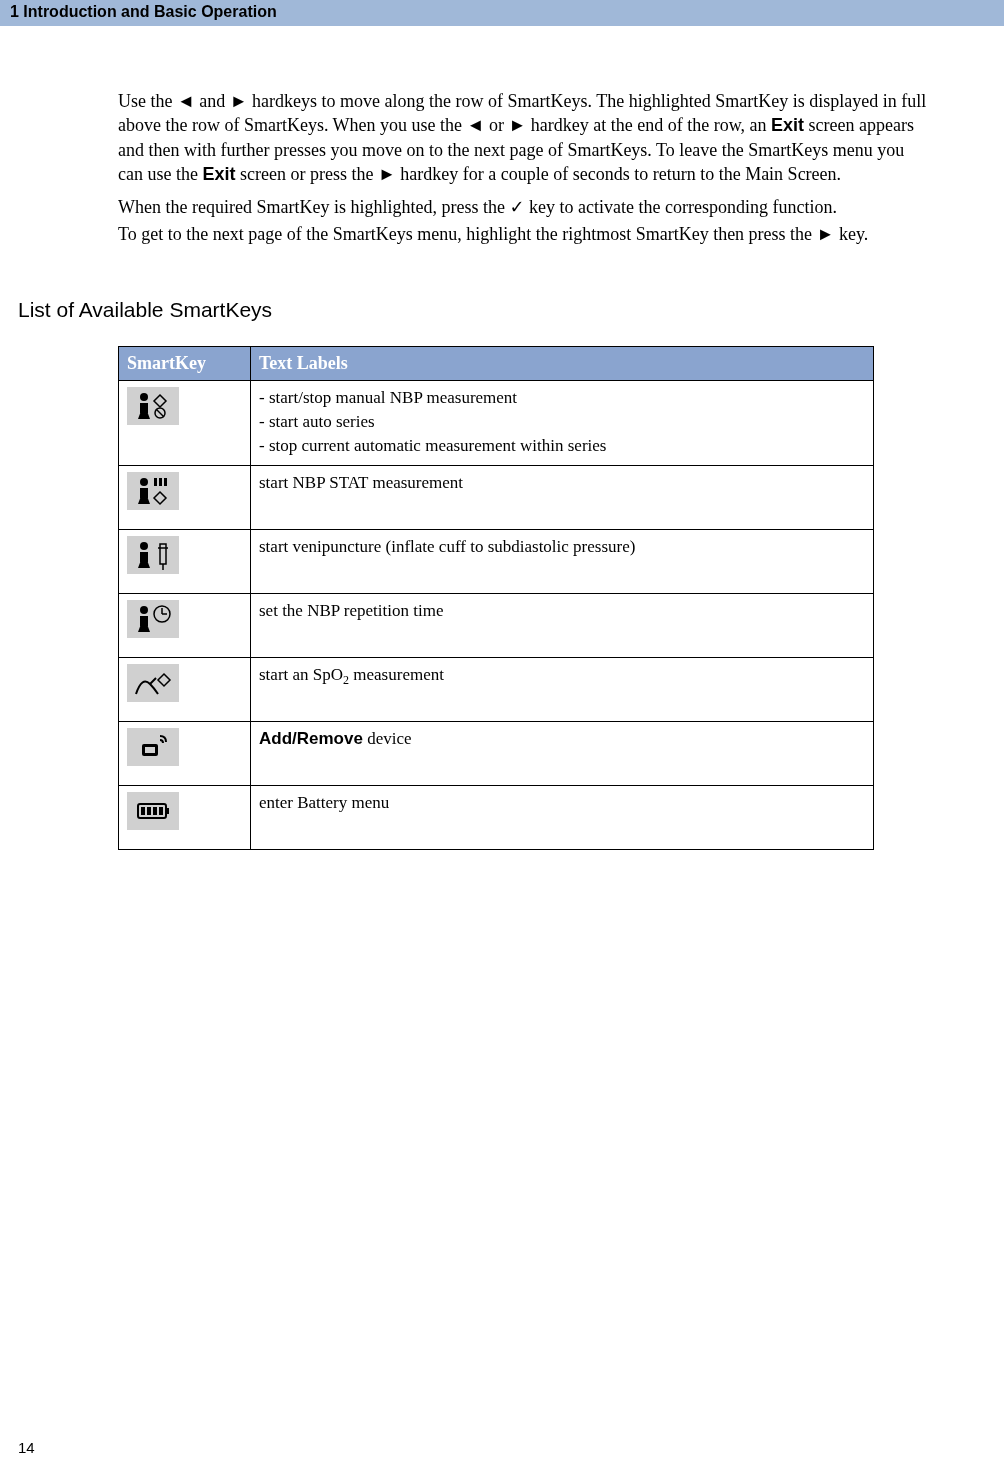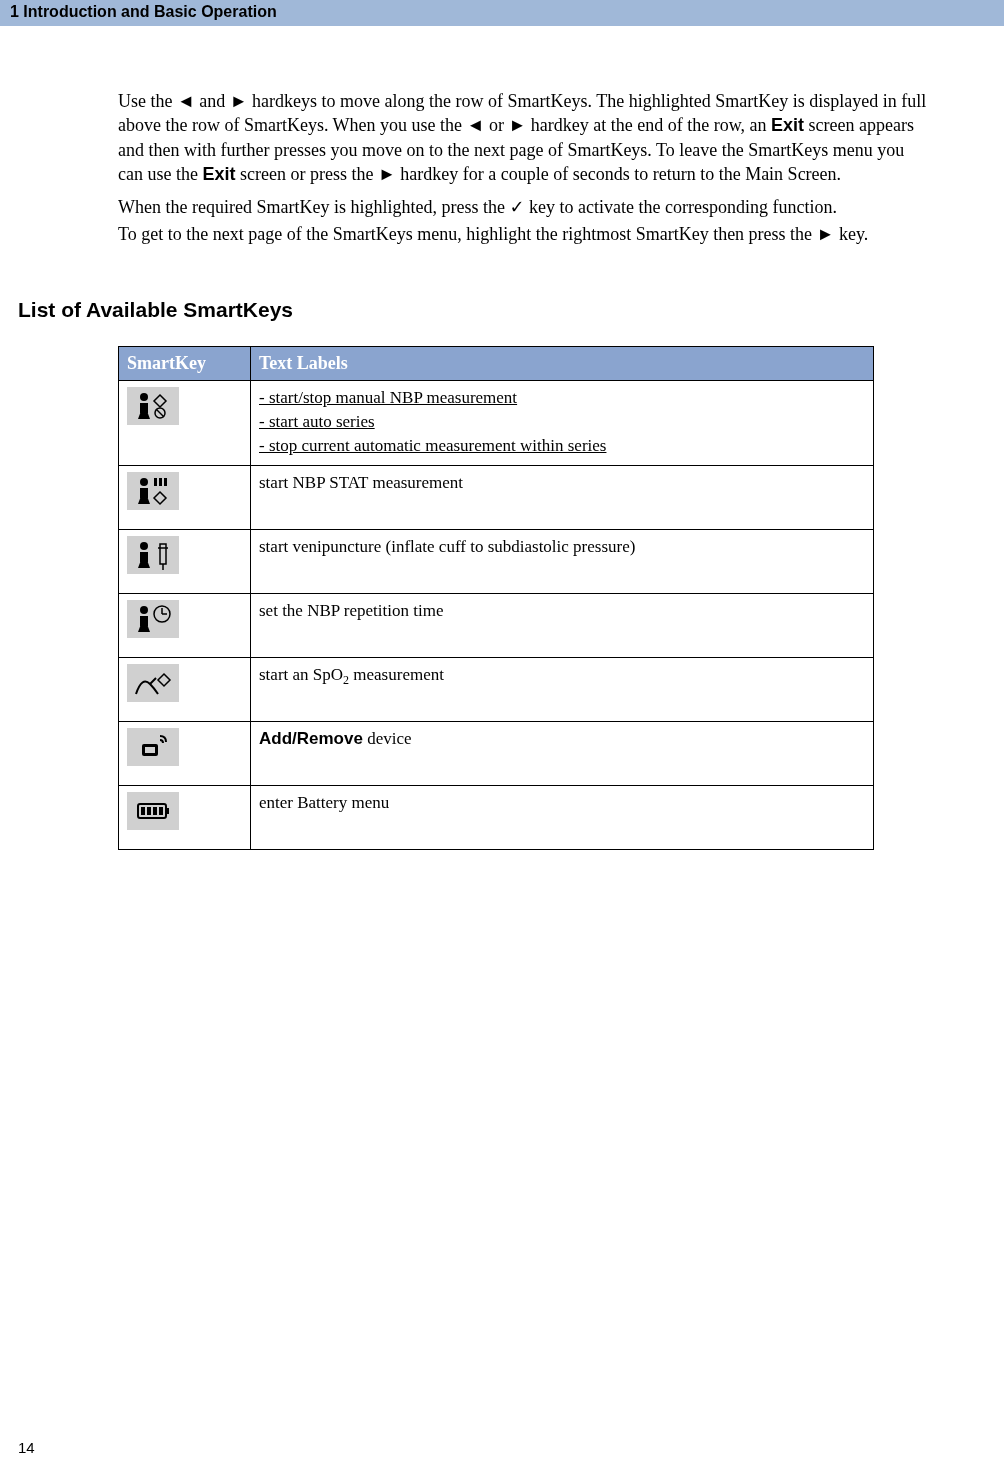--- a/index.html
+++ b/index.html
@@ -37,21 +37,21 @@
     }
     .p1 { top: 70px; margin-top: 19px; }
     .p2 { top: 195px; }
     .p3 { top: 222px; }
     .bold-sans { font-family: Arial, Helvetica, sans-serif; font-weight: bold; }
     .heading {
       position: absolute;
       left: 18px;
       top: 298px;
       font-family: Arial, Helvetica, sans-serif;
-      font-weight: bold;
+      font-weight: normal;
       font-size: 21px;
     }
     table.smartkeys {
       position: absolute;
       left: 118px;
       top: 346px;
       width: 756px;
       border-collapse: collapse;
     }
     table.smartkeys th, table.smartkeys td {
@@ -79,21 +79,21 @@
     svg.ic { width: 46px; height: 34px; }
     .sub { font-size: 12px; vertical-align: sub; }
     .page-num {
       position: absolute;
       left: 18px;
       bottom: 20px;
       font-family: Arial, Helvetica, sans-serif;
       font-weight: normal;
       font-size: 15px;
     }
-    .multi-line div { margin-bottom: 1px; text-decoration: underline; }
+    .multi-line div { margin-bottom: 1px; }
   </style>
 </head>
 <body>
 
 <div class="header-bar"></div>
 <div class="header-tab">1 Introduction and Basic Operation</div>
 
 <div class="body-text p1">
   <span>Use the ◄ and ► hardkeys to move along the row of SmartKeys. The highlighted SmartKey is displayed in full above the row of SmartKeys. When you use the ◄ or ► hardkey at the end of the row, an </span><span class="bold-sans">Exit</span><span> screen appears and then with further presses you move on to the next page of SmartKeys. To leave the SmartKeys menu you can use the </span><span class="bold-sans">Exit</span><span> screen or press the ► hardkey for a couple of seconds to return to the Main Screen.</span>
 </div>

